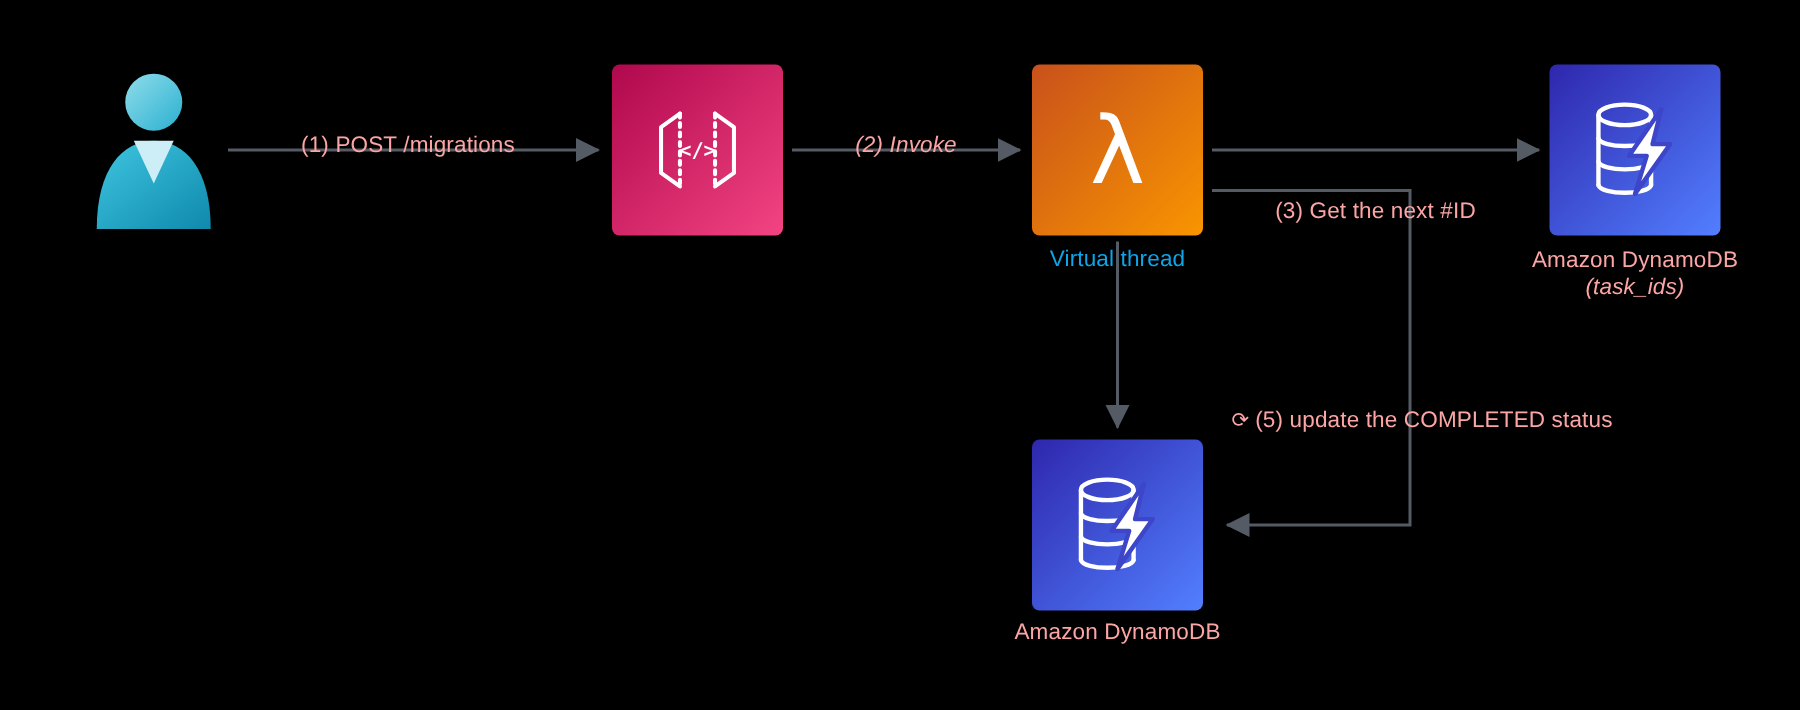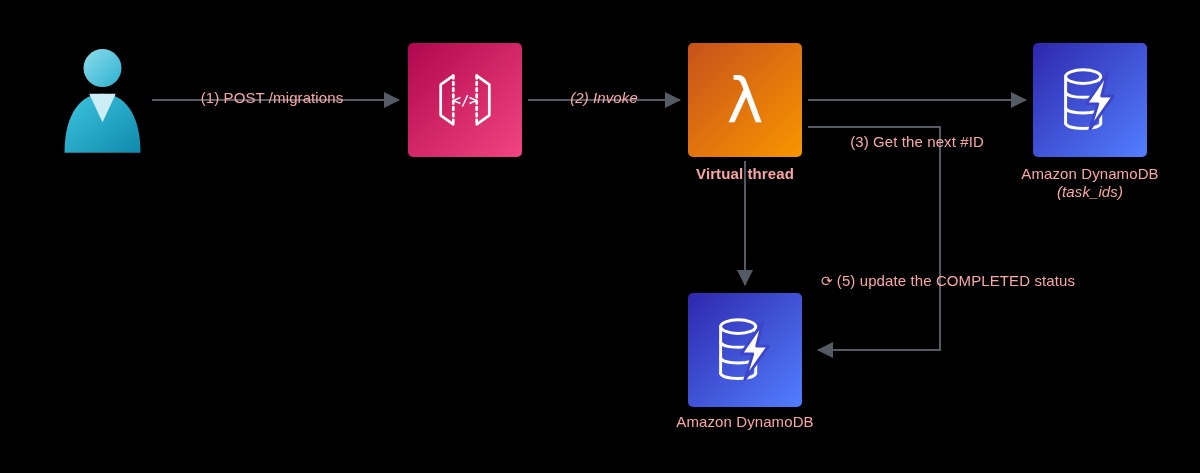--- a/index.html
+++ b/index.html
@@ -17,21 +17,21 @@
     display:flex;align-items:center;justify-content:center;
   }
   .apigw-bg{background:linear-gradient(135deg,#B0084D 0%,#F34482 100%);}
   .lambda-bg{background:linear-gradient(135deg,#C8511B 0%,#F99500 100%);}
   .ddb-bg{background:linear-gradient(135deg,#2E27AD 0%,#527FFF 100%);}
   .lbl{
     position:absolute;transform:translate(-50%,-50%);
     white-space:nowrap;font-size:15px;color:#fca5a5;
     letter-spacing:.1px;
   }
-  .lbl.orange{color:#fca5a5;font-weight:bold;}
+  .lbl.orange{color:#0ea5e9;}
   .lbl .loop{font-size:14px;margin-right:4px;display:inline-block;}
   .node-caption{line-height:18px;text-align:left;}
 </style>
 </head>
 <body>
 
 <div class="canvas">
 
   <svg class="connectors" viewBox="0 0 1200 473">
     <defs>

